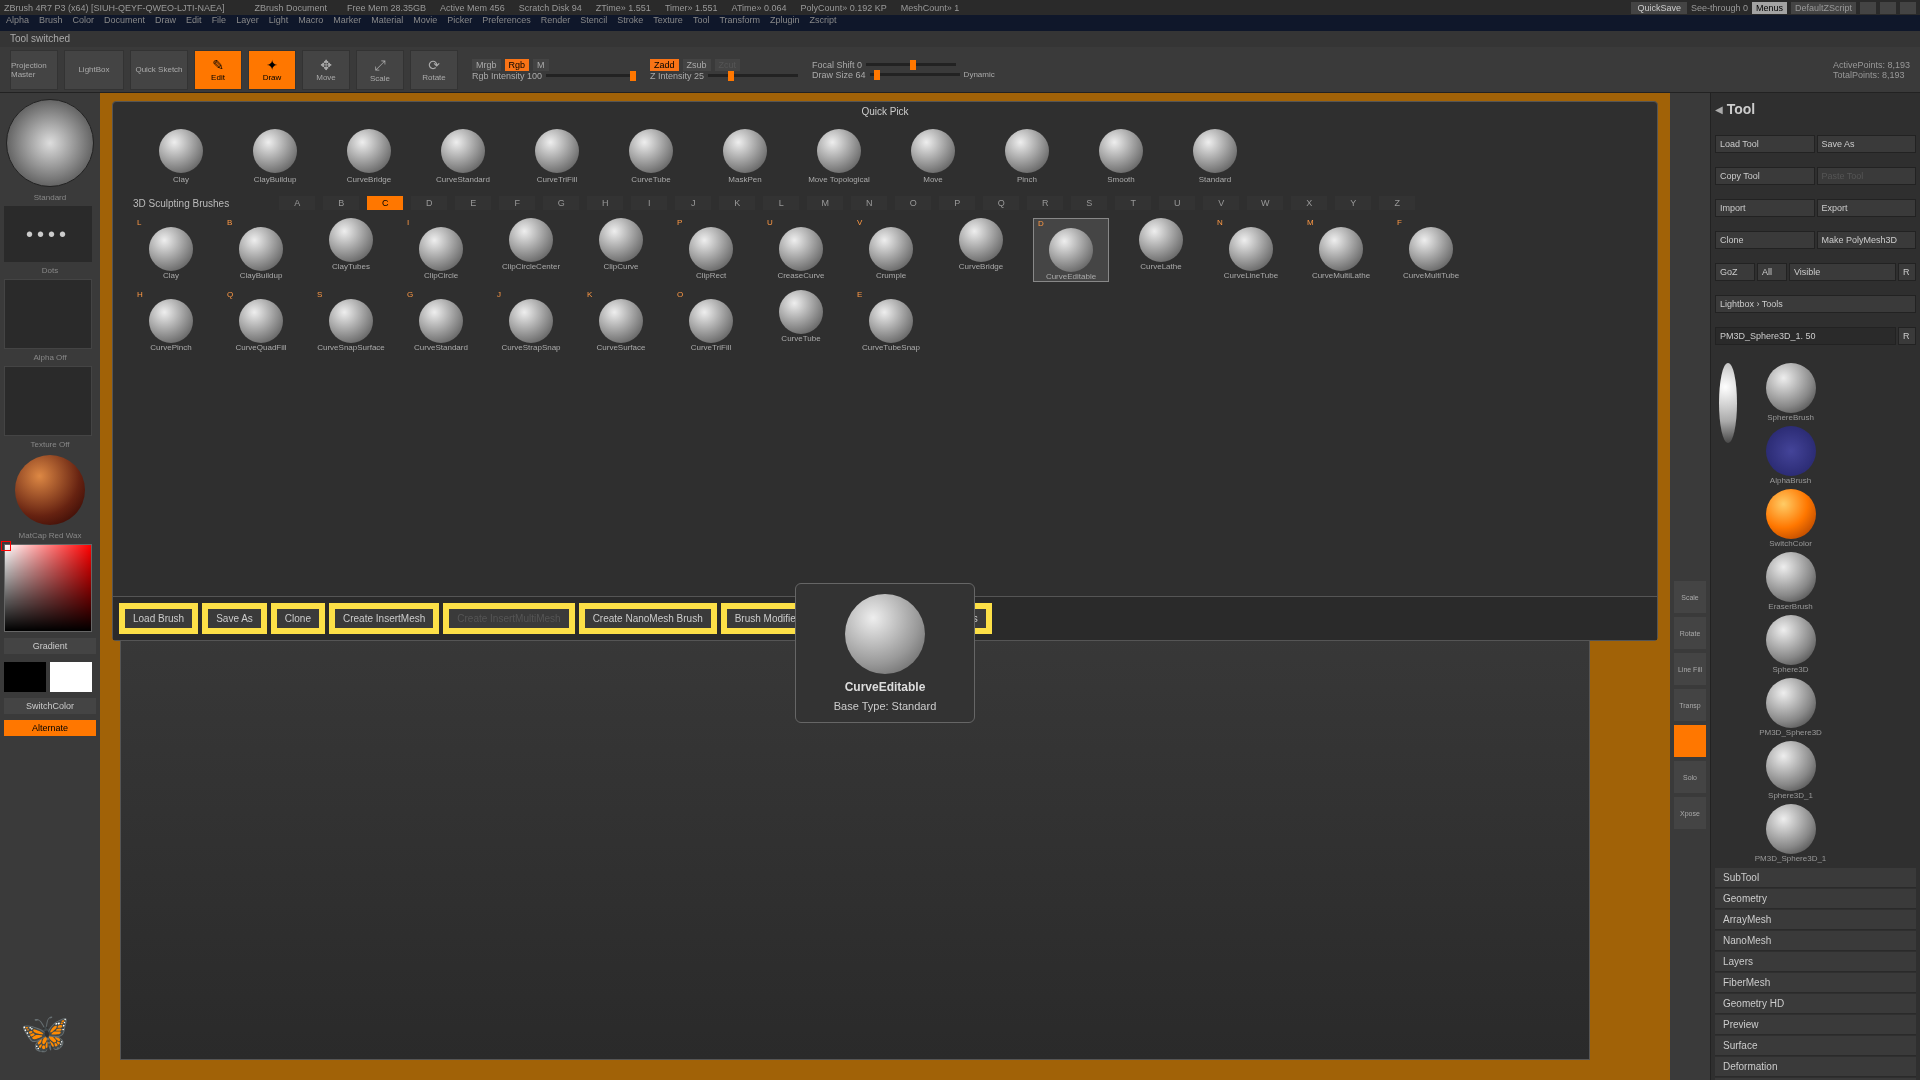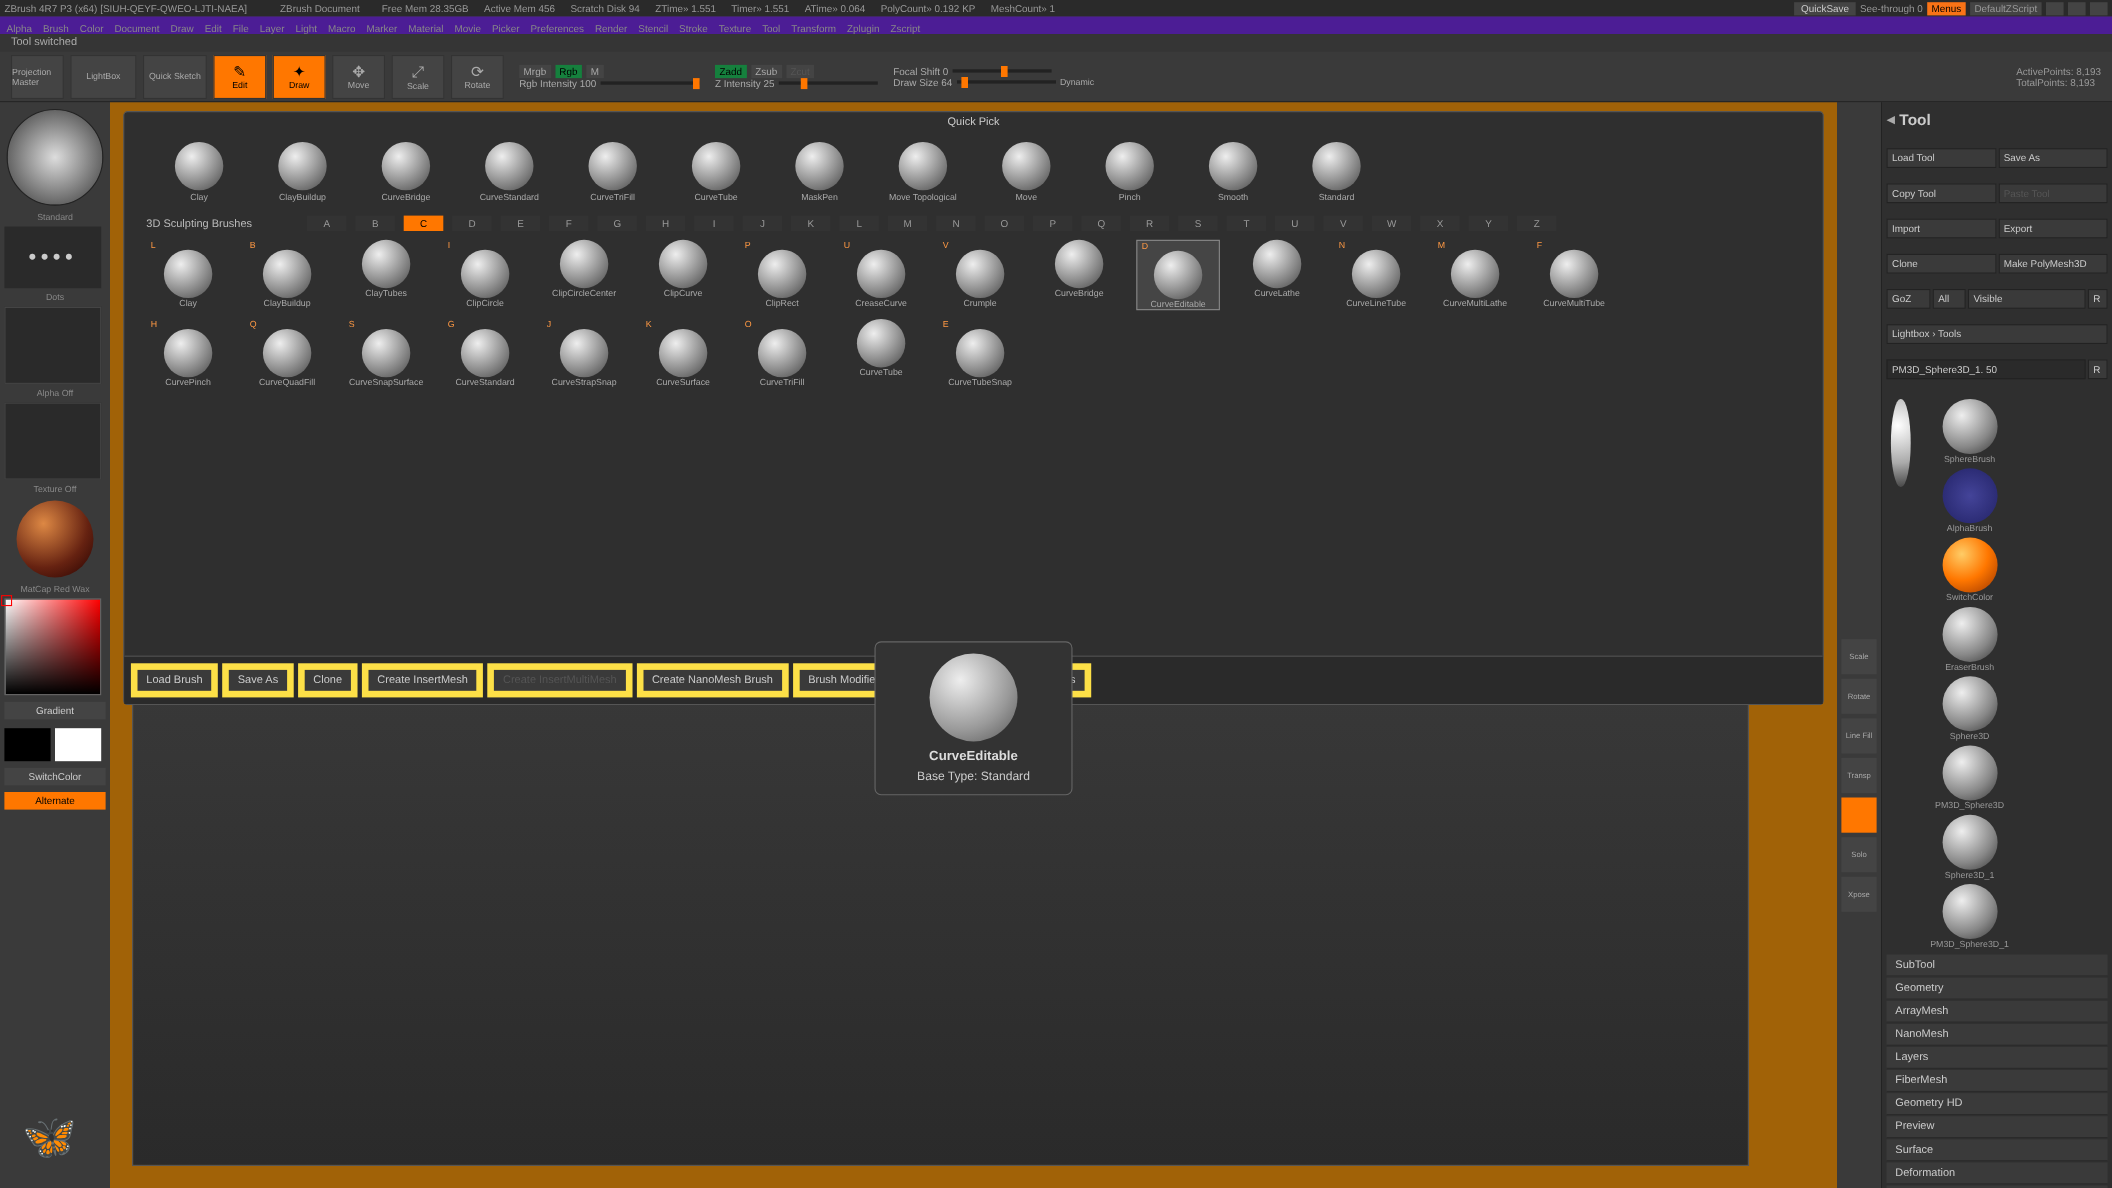--- a/index.html
+++ b/index.html
@@ -1,34 +1,34 @@
 <!DOCTYPE html>
 <html><head>
 <meta charset="utf-8">
 <style>
 *{margin:0;padding:0;box-sizing:border-box;font-family:Tahoma,Arial,sans-serif;user-select:none}
 body{background:#3a3a3a;color:#aaa;font-size:10px;overflow:hidden;width:1920px;height:1080px}
 .title-bar{height:15px;background:#2a2a2a;display:flex;align-items:center;padding:0 4px;font-size:9px;color:#999}
 .title-bar .stats{margin-left:20px;display:flex;gap:14px}
 .title-bar .right{margin-left:auto;display:flex;gap:4px;align-items:center}
 .title-bar .qsave{background:#444;padding:1px 6px;color:#ccc}
-.title-bar .menus{background:#f97316;color:#000;padding:1px 4px}
+.title-bar .menus{background:#a3a3a3;color:#000;padding:1px 4px}
 .title-bar .dflt{background:#444;padding:1px 4px}
 .win-btn{width:16px;height:12px;background:#444;display:inline-block}
-.menu-bar{height:16px;background:#4c1d95;display:flex;align-items:flex-end;padding:0 6px;gap:10px;font-size:9px;color:#888}
+.menu-bar{height:16px;background:#0f172a;display:flex;align-items:flex-start;padding:0 6px;gap:10px;font-size:9px;color:#888}
 .menu-bar span{cursor:pointer}
 .status-row{height:16px;background:#353535;padding:2px 10px;color:#aaa;font-size:10px}
 .toolbar{height:46px;background:#3a3a3a;display:flex;align-items:center;padding:4px 10px;gap:6px;border-bottom:1px solid #222}
 .tb-btn{display:flex;flex-direction:column;align-items:center;justify-content:center;width:48px;height:40px;background:#444;font-size:8px;color:#aaa;border:1px solid #333}
 .tb-btn.active{background:#ff7700;color:#000}
 .tb-btn .ico{font-size:14px}
 .slider-grp{display:flex;flex-direction:column;gap:0;margin-left:8px}
 .sld{display:flex;align-items:center;gap:4px;font-size:9px}
 .sld .tag{background:#444;padding:1px 4px}
-.sld .tag.active{background:#15803d;color:#000}
+.sld .tag.active{background:#f97316;color:#000}
 .sld .track{width:90px;height:3px;background:#222;position:relative}
 .sld .thumb{position:absolute;width:6px;height:10px;background:#ff7700;top:-3px}
 .points{margin-left:auto;font-size:9px;color:#999}
 .main{display:flex;height:calc(100% - 93px)}
 .left-panel{width:100px;background:#3a3a3a;padding:4px;display:flex;flex-direction:column;gap:4px}
 .brush-preview{width:88px;height:88px;background:radial-gradient(circle,#ddd 0%,#666 70%);border-radius:50%;margin:2px auto;border:1px solid #222}
 .dots-prev{width:88px;height:56px;background:#2a2a2a;display:flex;align-items:center;justify-content:center;color:#ccc;font-size:20px;letter-spacing:4px}
 .alpha-box{width:88px;height:70px;background:#2a2a2a;border:1px solid #444}
 .label-sm{font-size:8px;color:#888;text-align:center}
 .matcap{width:70px;height:70px;background:radial-gradient(circle at 35% 30%,#d84,#621 60%,#200);border-radius:50%;margin:2px auto}

